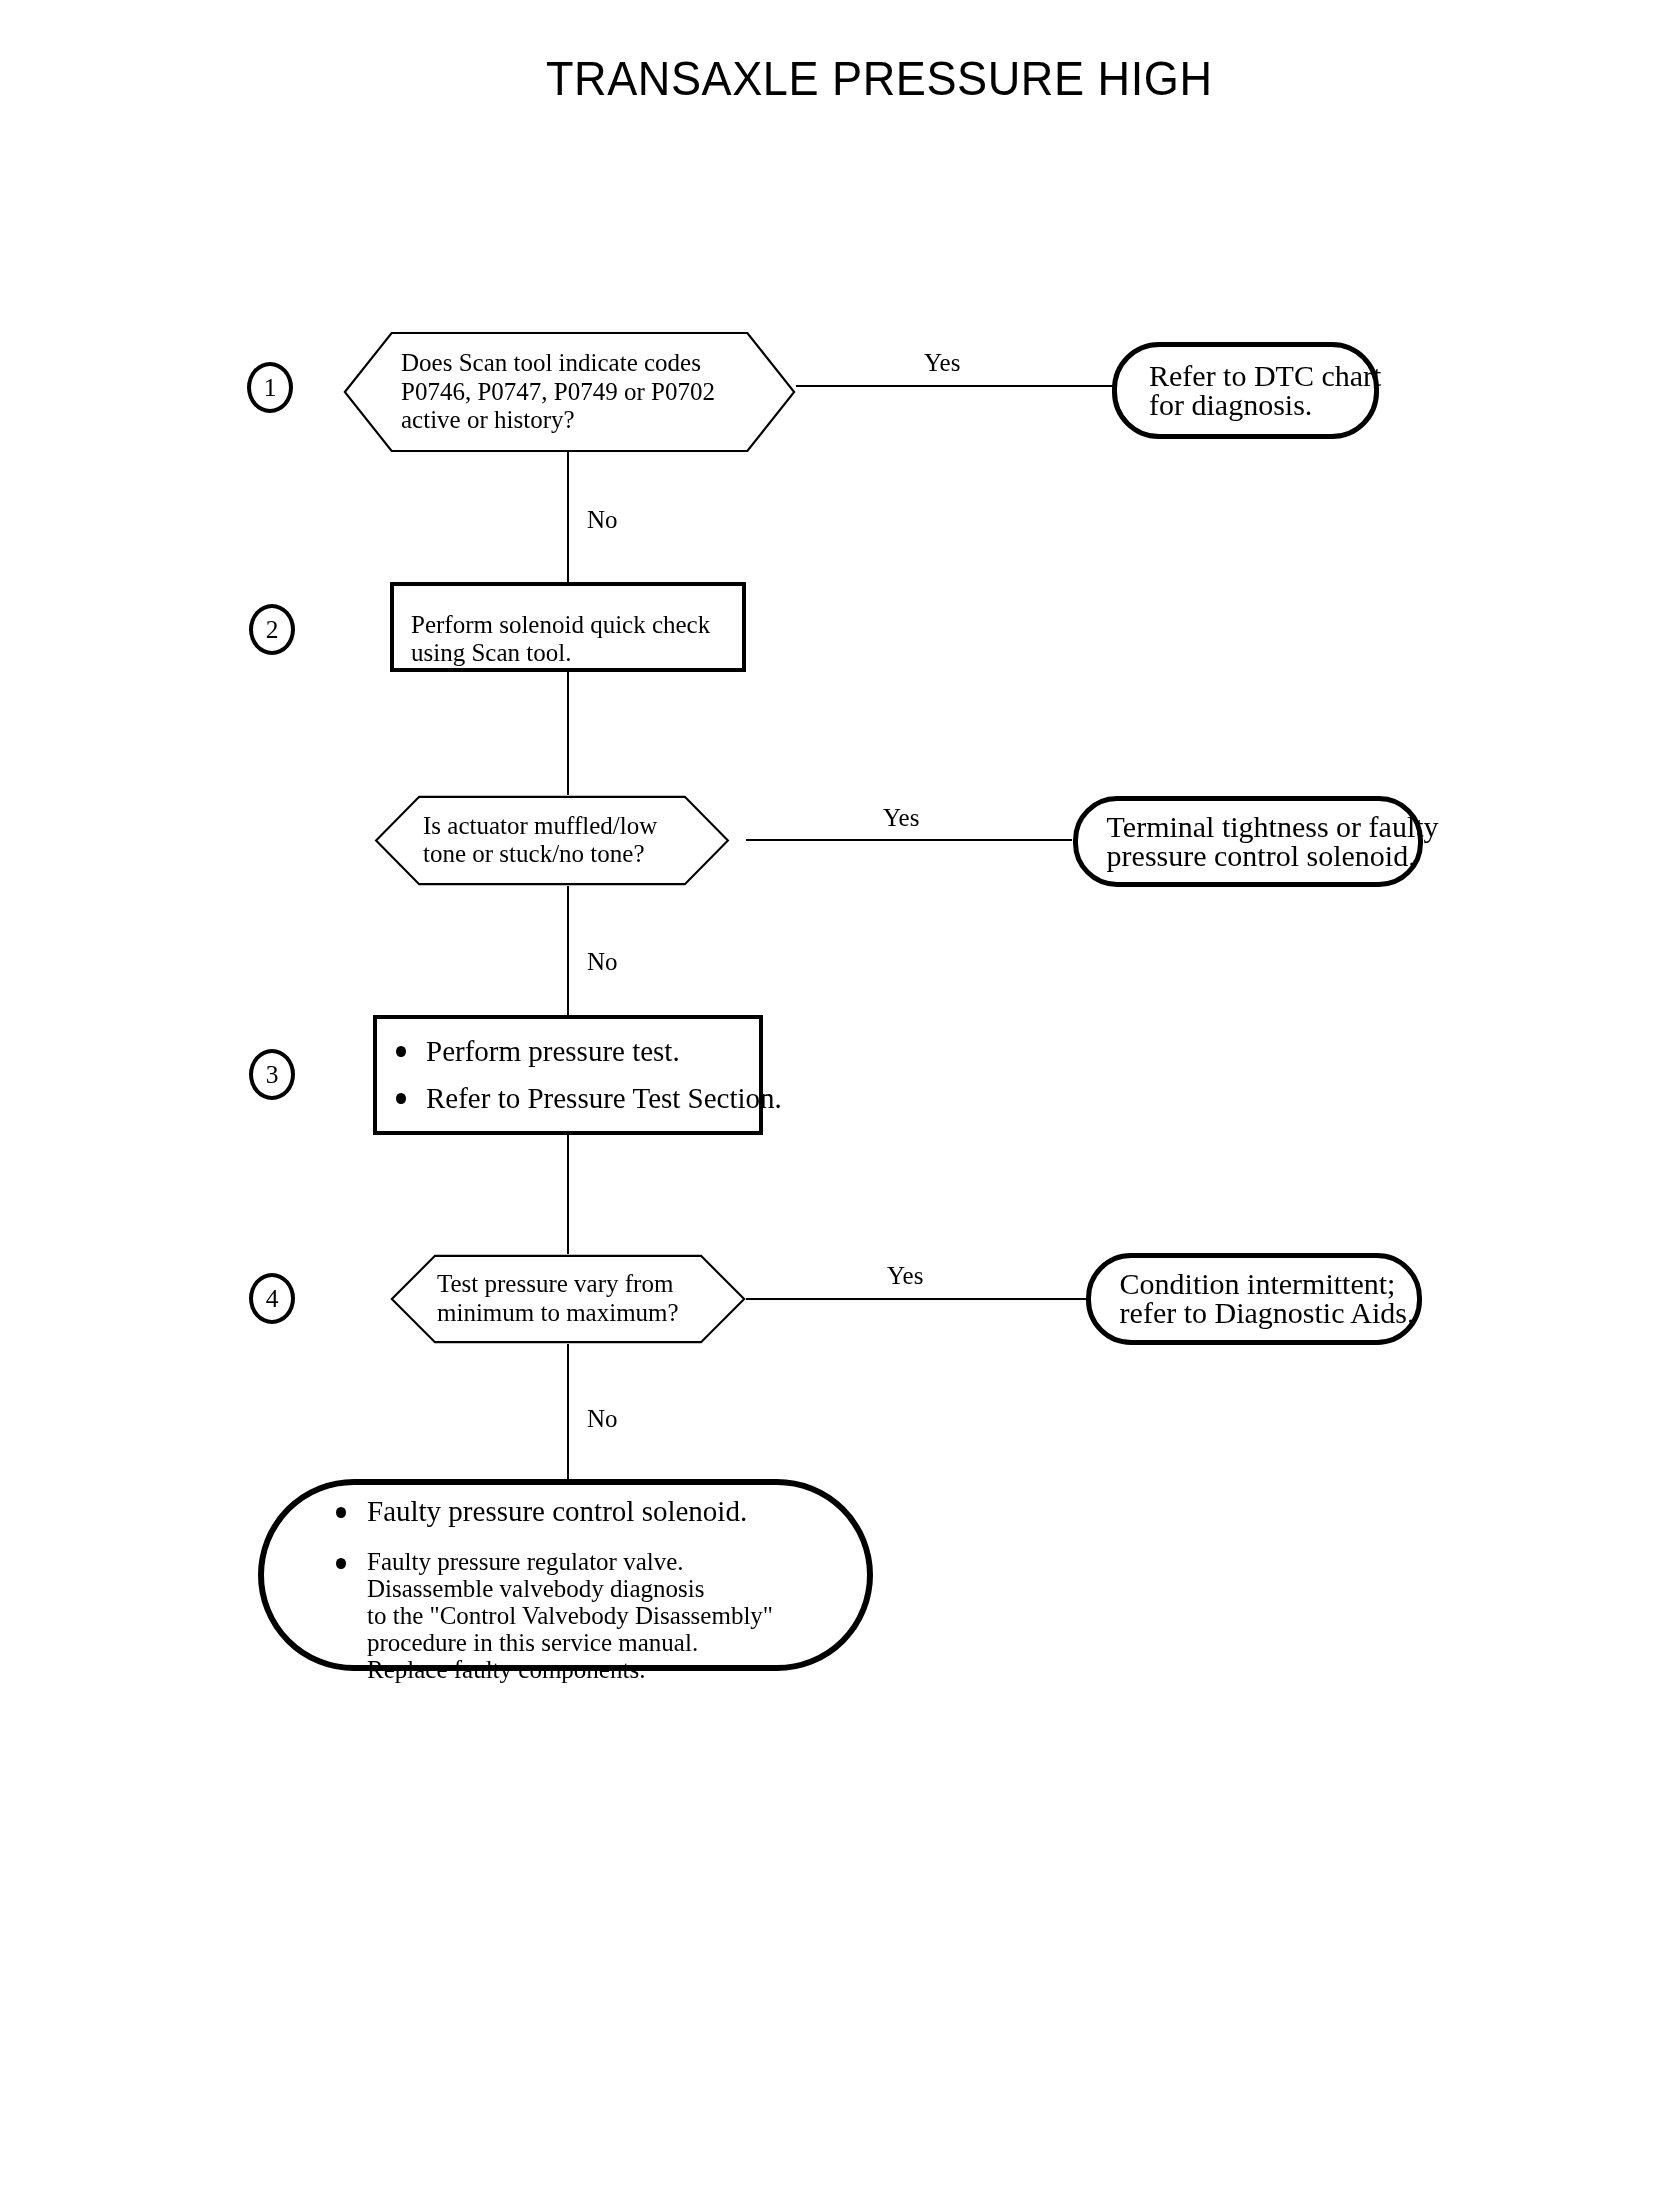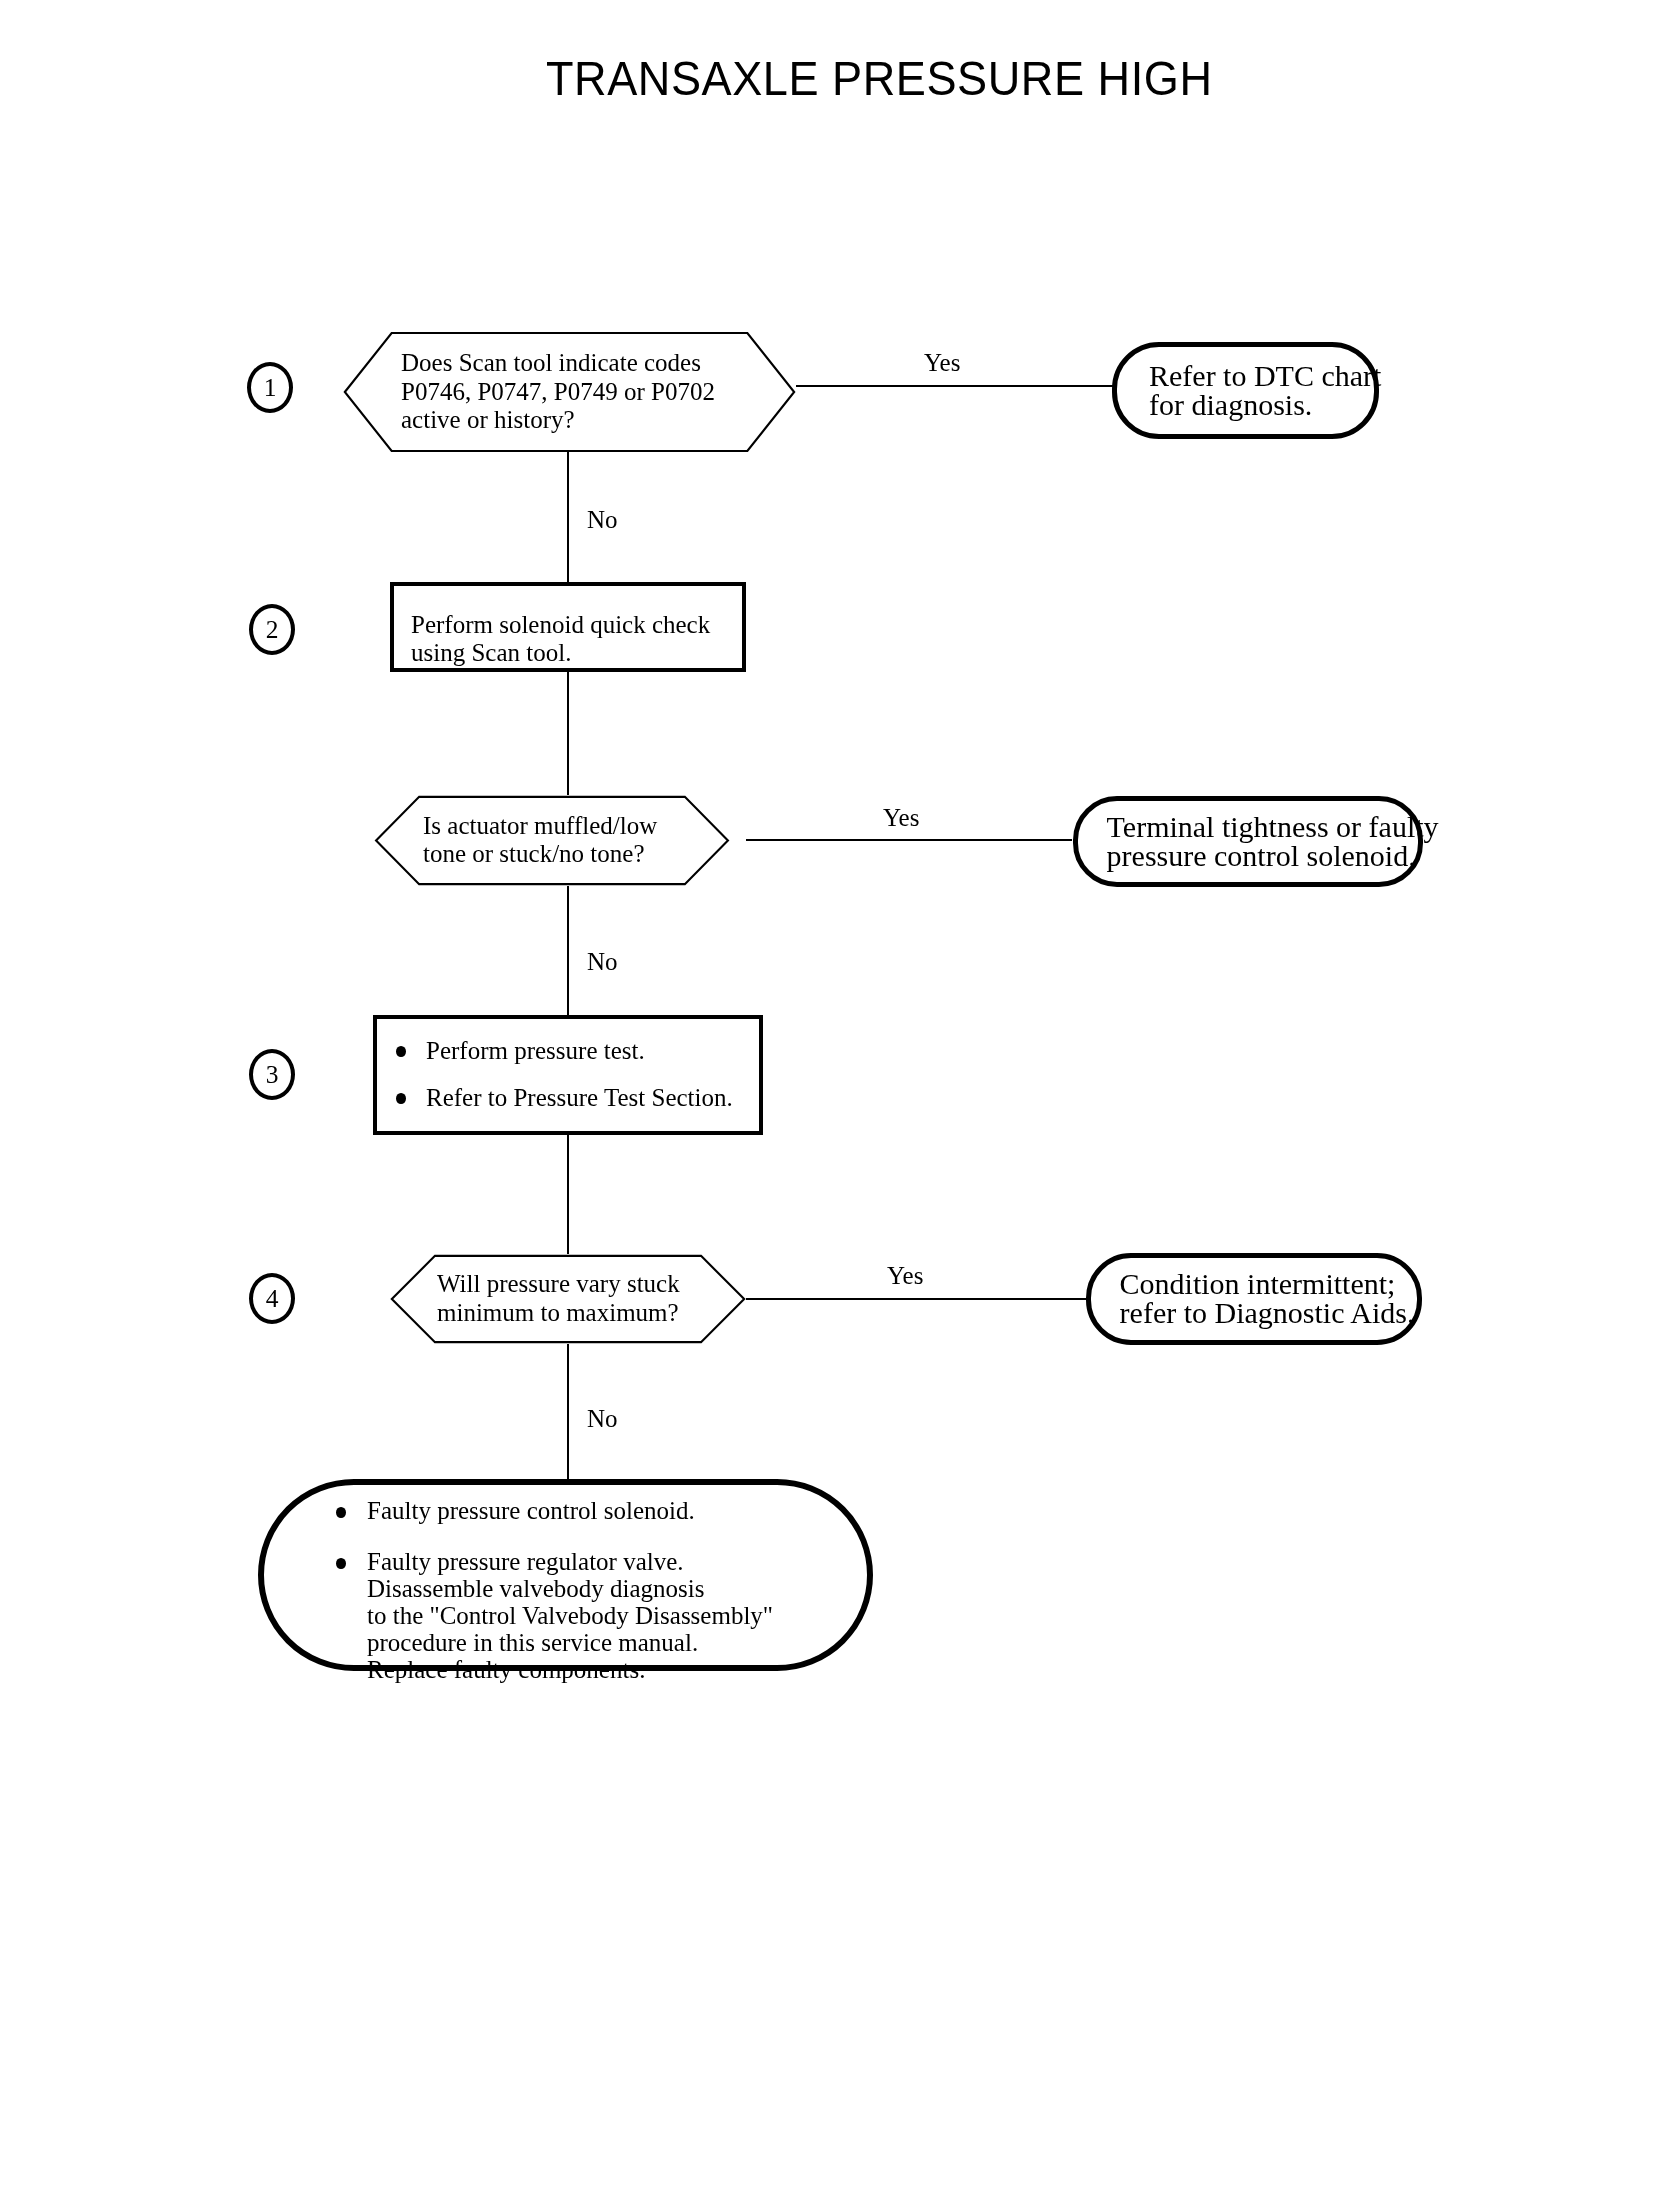--- a/index.html
+++ b/index.html
@@ -50,21 +50,21 @@
     position:absolute; border:6px solid #000; background:#fff;
     border-radius:100px;
   }
   .lineV { position:absolute; width:1.8px; background:#000; }
   .lineH { position:absolute; height:1.8px; background:#000; }
   .label { position:absolute; font-size:25px; line-height:28px; white-space:nowrap; }
   .bullet-dot {
     position:absolute; width:9.7px; height:11px;
     background:#000; border-radius:50%;
   }
-  .row-text { position:absolute; font-size:25px; line-height:28px; white-space:nowrap; }
+  .row-text { position:absolute; font-size:29px; line-height:28px; white-space:nowrap; }
   .multi-line { position:absolute; font-size:25px; line-height:27px; white-space:nowrap; }
   .artifact { position:absolute; background:#000; }
 </style>
 </head>
 <body>
 
 <div id="page">
 
   <div class="title">
     <span>TRANSAXLE PRESSURE HIGH</span>
@@ -138,21 +138,21 @@
     <div class="row-text" style="left:49px; top:65px;">Refer to Pressure Test Section.</div>
   </div>
 
   <div class="lineV" style="left:567px; top:1115px; height:119px;"></div>
 
   <div class="hex" style="left:390px; top:1234px; width:356px; height:90px;">
     <svg width="356" height="90" viewBox="0 0 586 148">
       <polygon points="3,74 74,3 512,3 583,74 512,145 74,145" fill="#ffffff" stroke="#000000" stroke-width="3.5"></polygon>
     </svg>
     <div class="hex-text" style="left:47px;">
-      <div>Will pressure vary stuck</div>
+      <div>Test pressure vary from</div>
       <div>minimum to maximum?</div>
     </div>
   </div>
 
   <div class="lineH" style="left:746px; top:1278px; width:340px;"></div>
   <div class="label" style="left:887px; top:1242px;">Yes</div>
   <div class="rounded" style="left:1086px; top:1233px; width:336px; height:92px; border-radius:45px; padding-left:28.6px;">
     <div>Condition intermittent;</div>
     <div>refer to Diagnostic Aids.</div>
   </div>

